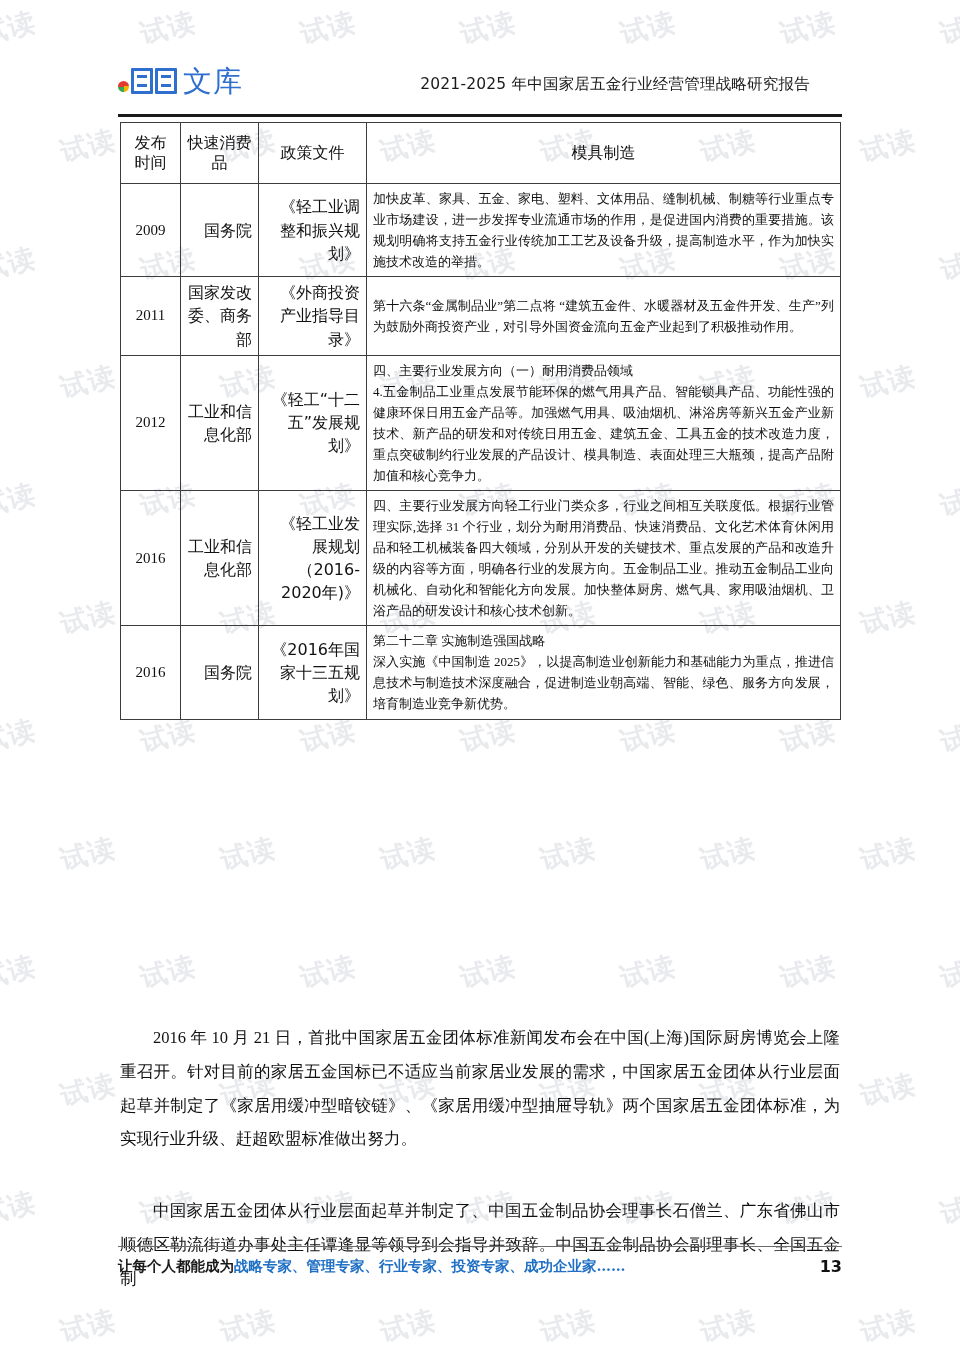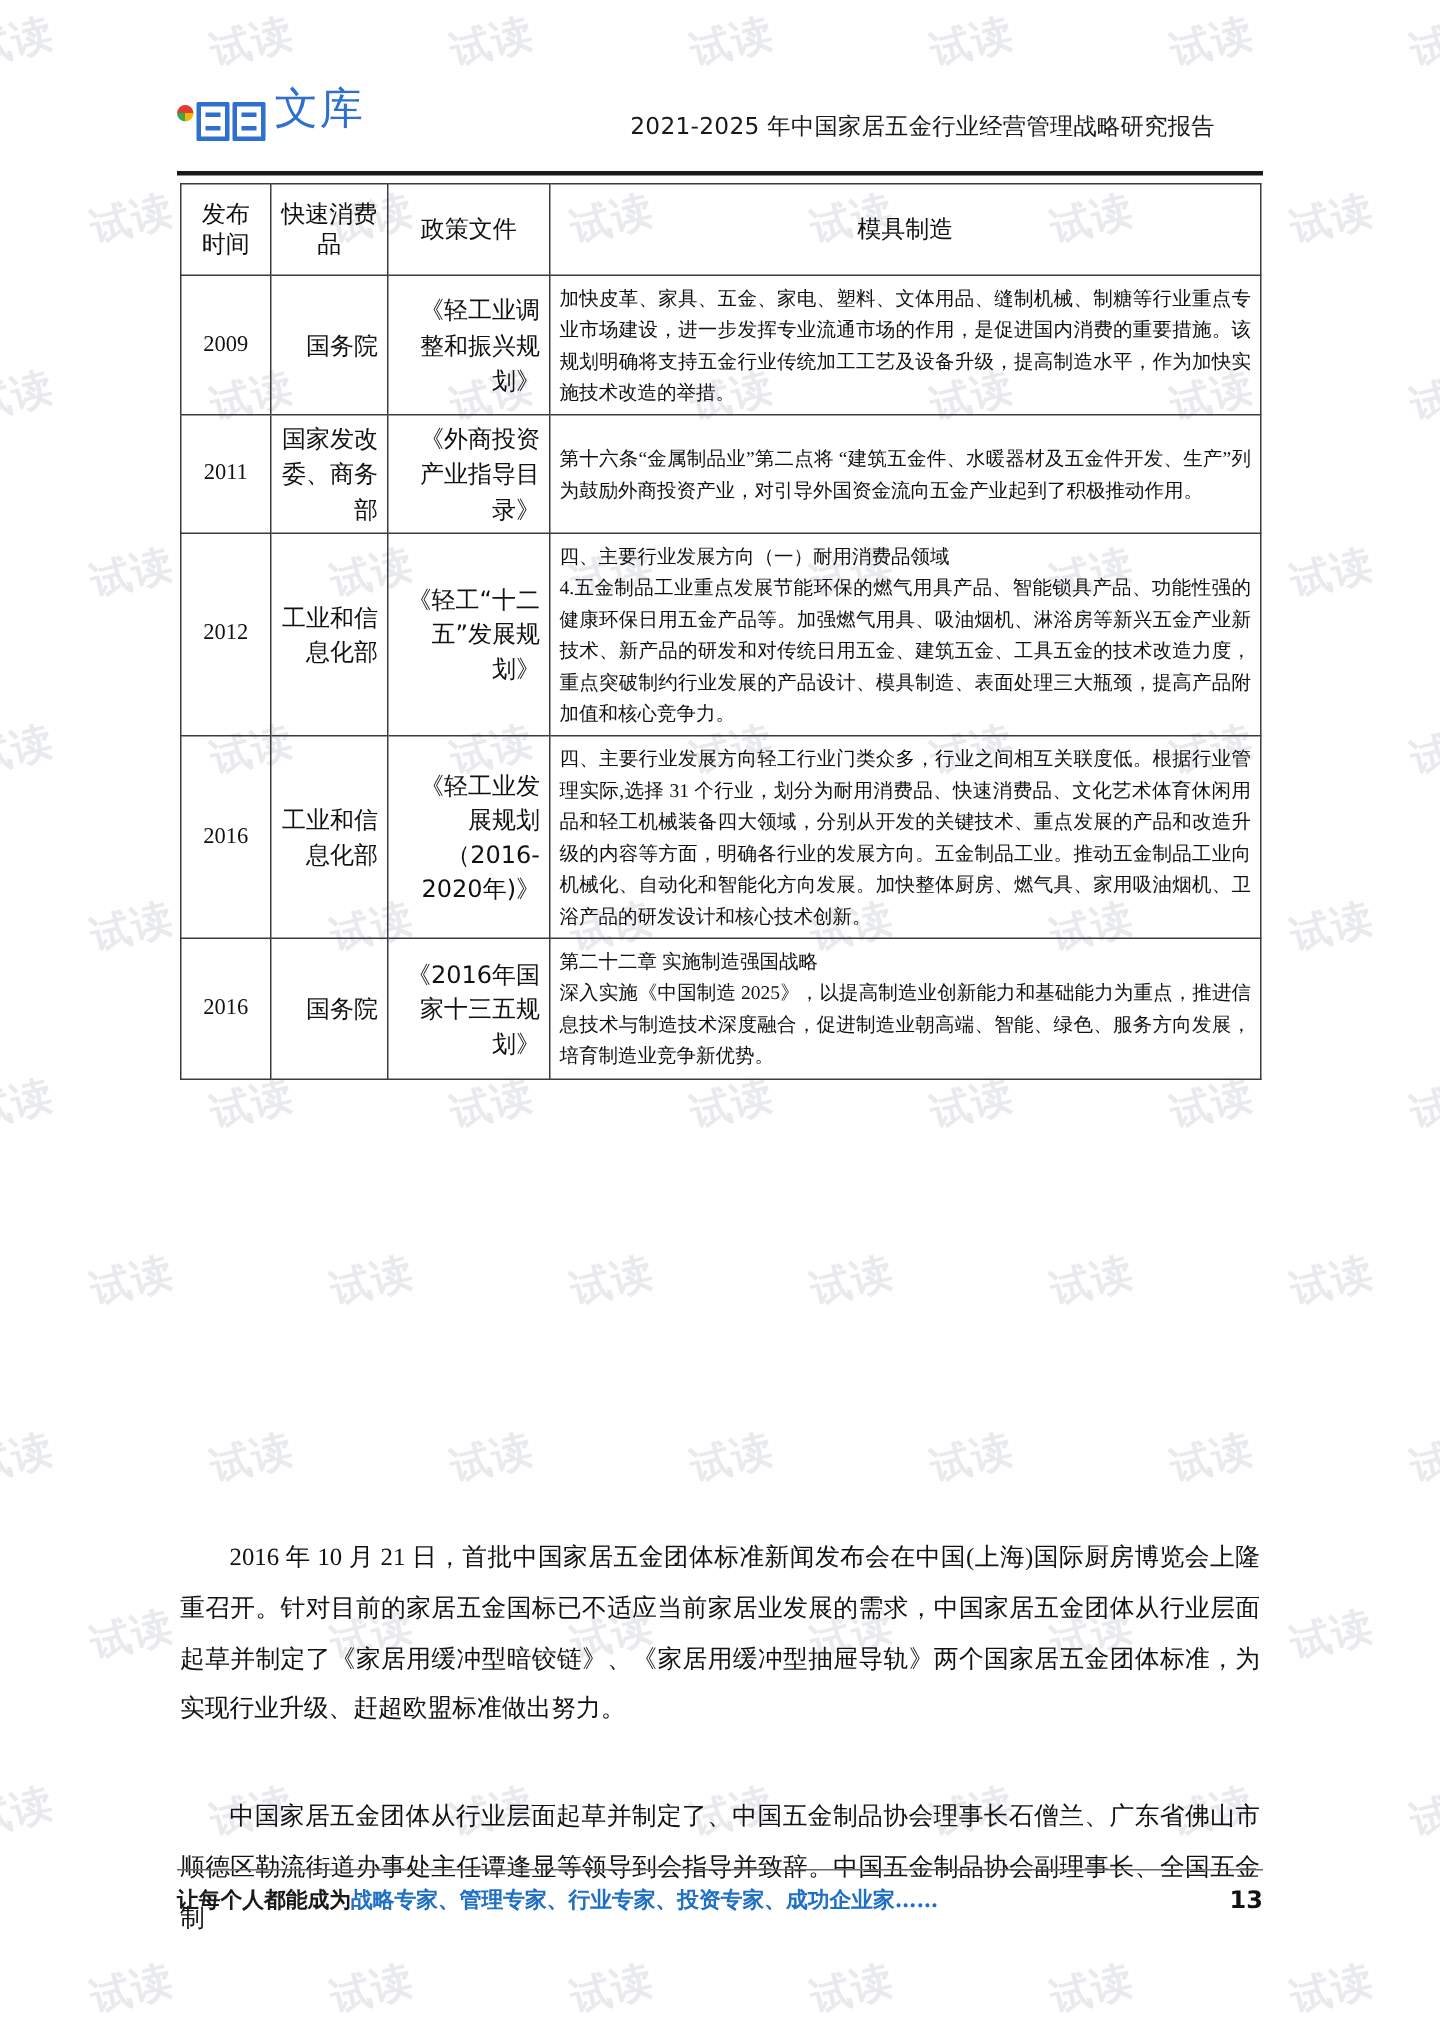--- a/index.html
+++ b/index.html
@@ -51,22 +51,22 @@
     left: 118px;
     top: 58px;
     width: 722px;
     height: 56px;
   }
   .logo {
     position: absolute;
     left: 0;
     top: 2px;
     display: flex;
+    align-items: center;
     height: 42px;
-    font-family: Liberation Mono, monospace;
   }
   .logo-dot {
     width: 11px;
     height: 11px;
     border-radius: 50%;
     margin-right: 2px;
     margin-top: 10px;
     background:
       conic-gradient(#e23a2e 0deg 90deg,
                      #f4b400 90deg 180deg,

